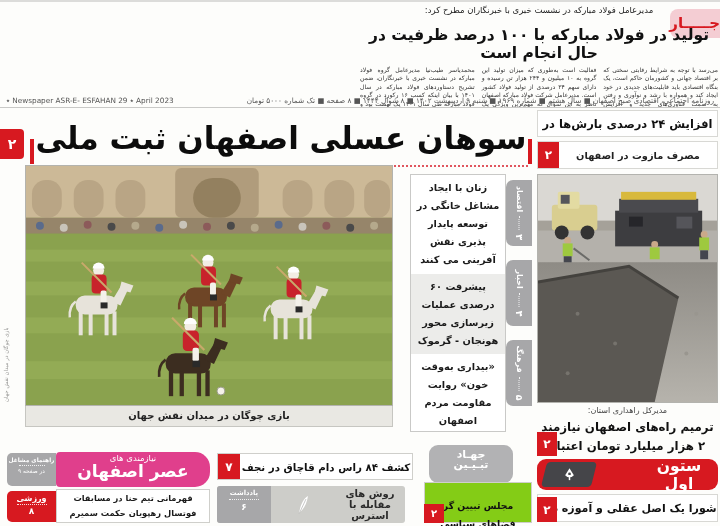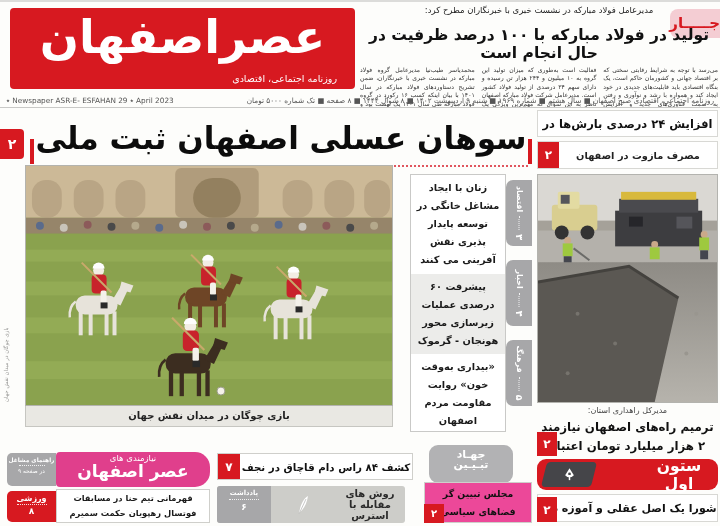--- a/index.html
+++ b/index.html
@@ -151,33 +151,29 @@
   #note-box .tab .dts { width:30px; margin:2px auto; border-top:1px dotted rgba(255,255,255,.85); }
   #note-box .tab .l2 { font-size:9px; font-weight:bold; }
   #note-box .quill { width:16px; display:flex; align-items:center; justify-content:center; }
   #note-box .txt { flex:1; font-size:10px; font-weight:bold; color:#2a2a2a; text-align:center; align-self:center; }
 
   #jahad-logo { left:429px; top:443px; width:84px; height:38px; background:#b2b2b4; border-radius:9px;
     color:#fff; text-align:center; padding-top:3px; }
   #jahad-logo .l1 { font-size:11px; font-weight:bold; letter-spacing:1px; }
   #jahad-logo .l2 { font-size:11px; font-weight:bold; margin-top:-3px; letter-spacing:1px; }
 
-  #majles-box { left:424px; top:480px; width:108px; height:41px; background:#ec4899; border:1px solid #cfcfcb;
-    text-align:center; font-size:9.3px; font-weight:bold; color:#111; line-height:1.9; padding-top:2px; }
+  #majles-box { left:424px; top:480px; width:108px; height:41px; background:#84cc16; border:1px solid #cfcfcb;
+    text-align:center; font-size:9.3px; font-weight:bold; color:#111; line-height:1.9; padding-top:14px; }
   #majles-badge { left:424px; top:502px; width:20px; height:19px; font-size:10px; }
 </style>
 </head>
 <body>
 
 <div id="page">
 
-  <div id="masthead" class="abs">
-    <div class="logo fa">عصراصفهان</div>
-    <div class="subtitle fa">روزنامه اجتماعی، اقتصادی</div>
-  </div>
 
   <div id="jaaar" class="abs fa">جـــــار</div>
 
   <div id="top-story" class="abs fa">
     <div class="kicker">مدیرعامل فولاد مبارکه در نشست خبری با خبرنگاران مطرح کرد:</div>
     <div class="headline">تولید در فولاد مبارکه با ۱۰۰ درصد ظرفیت در حال انجام است</div>
     <div class="cols">
       <p class="col">محمدیاسر طیب‌نیا مدیرعامل گروه فولاد مبارکه در نشست خبری با خبرنگاران، ضمن تشریح دستاوردهای فولاد مبارکه در سال ۱۴۰۱ با بیان اینکه کسب ۱۶ رکورد در گروه فولاد مبارکه طی سال ۱۴۰۱ یک نهضت بود و نه یک اتفاق، گفت: فولاد مبارکه با صددرصد ظرفیت خود مشغول</p>
       <p class="col">فعالیت است به‌طوری که میزان تولید این گروه به ۱۰ میلیون و ۲۴۴ هزار تن رسیده و دارای سهم ۳۴ درصدی از تولید فولاد کشور است. مدیرعامل شرکت فولاد مبارکه اصفهان ناظر به این سؤال که مهم‌ترین ویژگی یک بنگاه اقتصادی موفق چیست؟ گفت: به نظر</p>
       <p class="col"><span>می‌رسد با توجه به شرایط رقابتی سختی که بر اقتصاد جهانی و کشورمان حاکم است، یک بنگاه اقتصادی باید قابلیت‌های جدیدی در خود ایجاد کند و همواره با رشد و نوآوری و رفتن به سمت فناوری‌های جدید و افزایش رقابت‌پذیری خود را به‌روز کند. وی افزود: امروزه یک بنگاه اقتصادی موفق باید </span></p>

